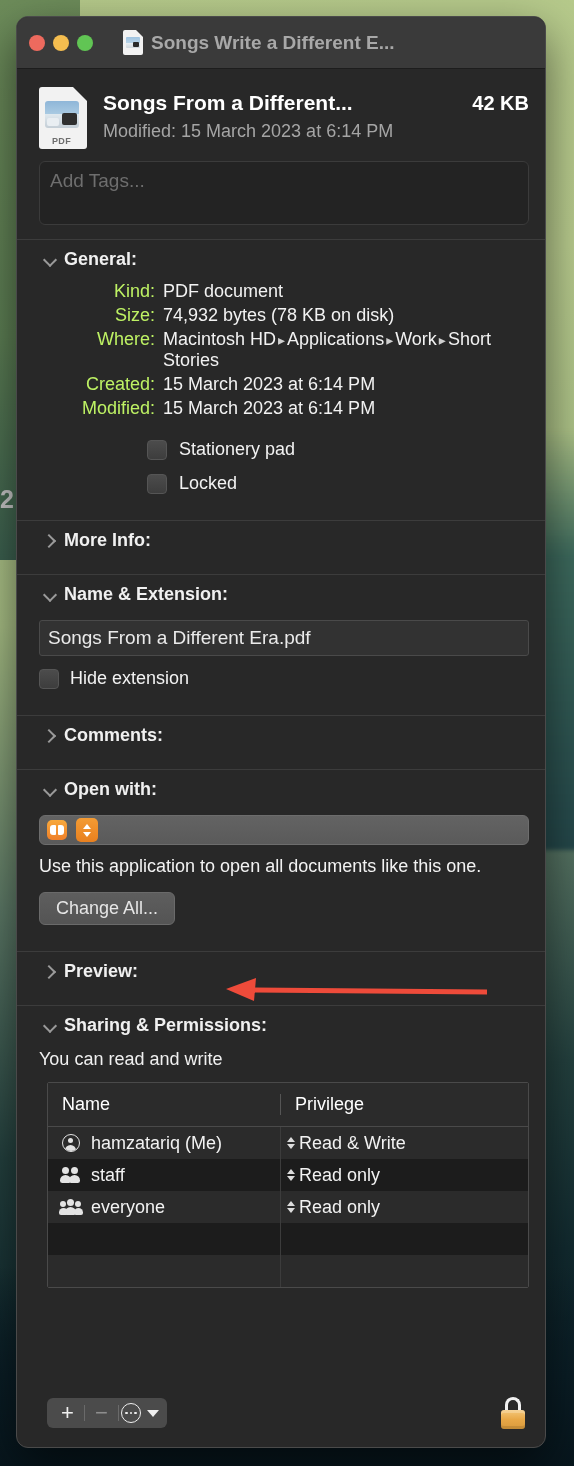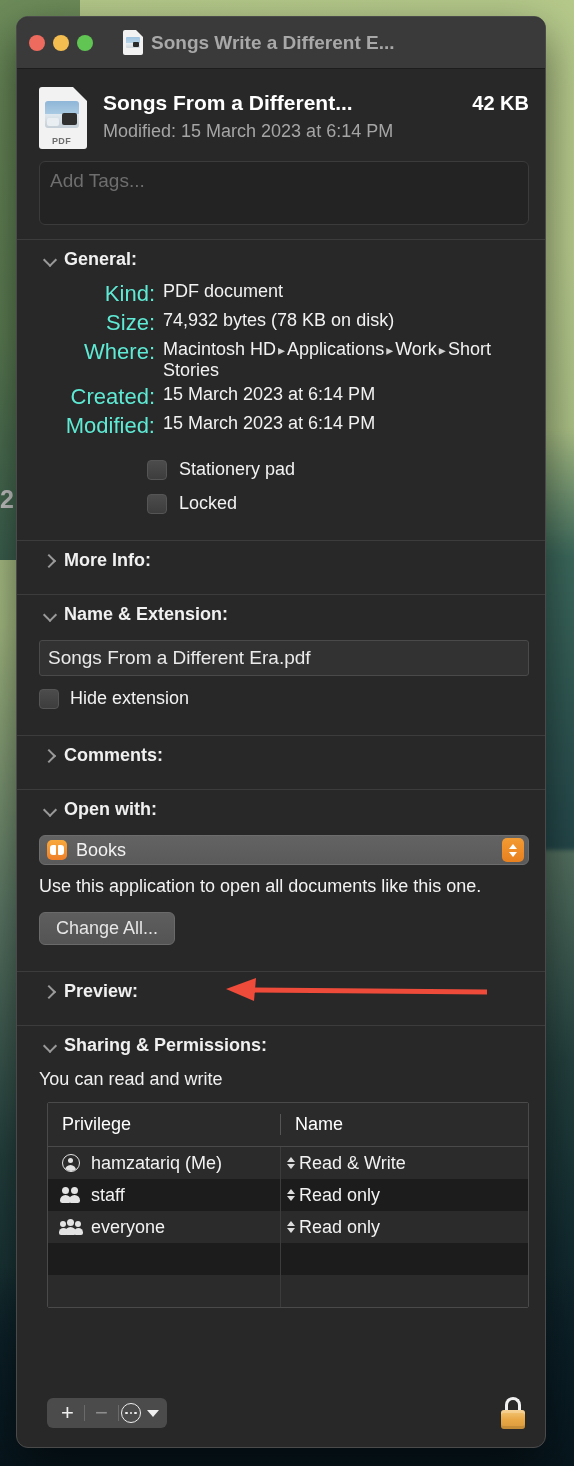--- a/index.html
+++ b/index.html
@@ -146,21 +146,21 @@
     border-right: 2.2px solid #9a9a9a; border-bottom: 2.2px solid #9a9a9a;
     transform: rotate(45deg);
   }
   .chev.right::before { transform: rotate(-45deg); left: 1px; top: 2px; }
   .section-title { font-size: 18px; font-weight: 700; color: #f0f0f0; }
 
   .section-body { padding: 2px 16px 12px 22px; }
 
   
   .kv { display: grid; grid-template-columns: 116px 1fr; column-gap: 8px; row-gap: 3px; }
-  .kv .k { text-align: right; font-size: 22px; color: #5eead4; white-space: nowrap; }
+  .kv .k { text-align: right; font-size: 18px; color: #bef264; white-space: nowrap; }
   .kv .v { font-size: 18px; color: #f2f2f2; }
   .crumb-sep { color: #d0d0d0; font-size: 14px; padding: 0 2px; }
 
   .checks { margin-top: 20px; padding-left: 108px; display: flex; flex-direction: column; gap: 13px; }
   .check-row { display: flex; align-items: center; gap: 12px; }
   .checkbox {
     width: 20px; height: 20px; border-radius: 4px;
     background: linear-gradient(180deg,#4c4c4c 0%, #3d3d3d 100%);
     border: 1px solid #555;
   }
@@ -419,21 +419,20 @@
   </div>
   <div class="divider"></div>
 
   <div class="section-head">
     <div class="chev"></div>
     <div class="section-title">Open with:</div>
   </div>
   <div class="section-body">
     <div class="app-popup">
       <div class="books-icon"></div>
-      <div class="app-name">Books</div>
       <div class="stepper">
         <i class="up"></i>
           <i class="down"></i>
       </div>
     </div>
     <div class="openwith-note">Use this application to open all documents like this one.</div>
     <div class="change-all">Change All...</div>
   </div>
   <div class="divider"></div>
 
@@ -446,22 +445,22 @@
   <div class="section-head">
     <div class="chev"></div>
     <div class="section-title">Sharing &amp; Permissions:</div>
   </div>
   <div style="padding: 0 16px 0 22px;">
     <div class="share-note">You can read and write</div>
   </div>
 
   <div class="perm-table">
     <div class="perm-head">
+      <div>Name</div>
       <div>Privilege</div>
-      <div>Name</div>
     </div>
 
     <div class="perm-row">
       <div class="perm-name">
         <div class="pi user">
           <div class="ring">
               <div class="h"></div>
               <div class="b"></div>
             </div>
         </div>

